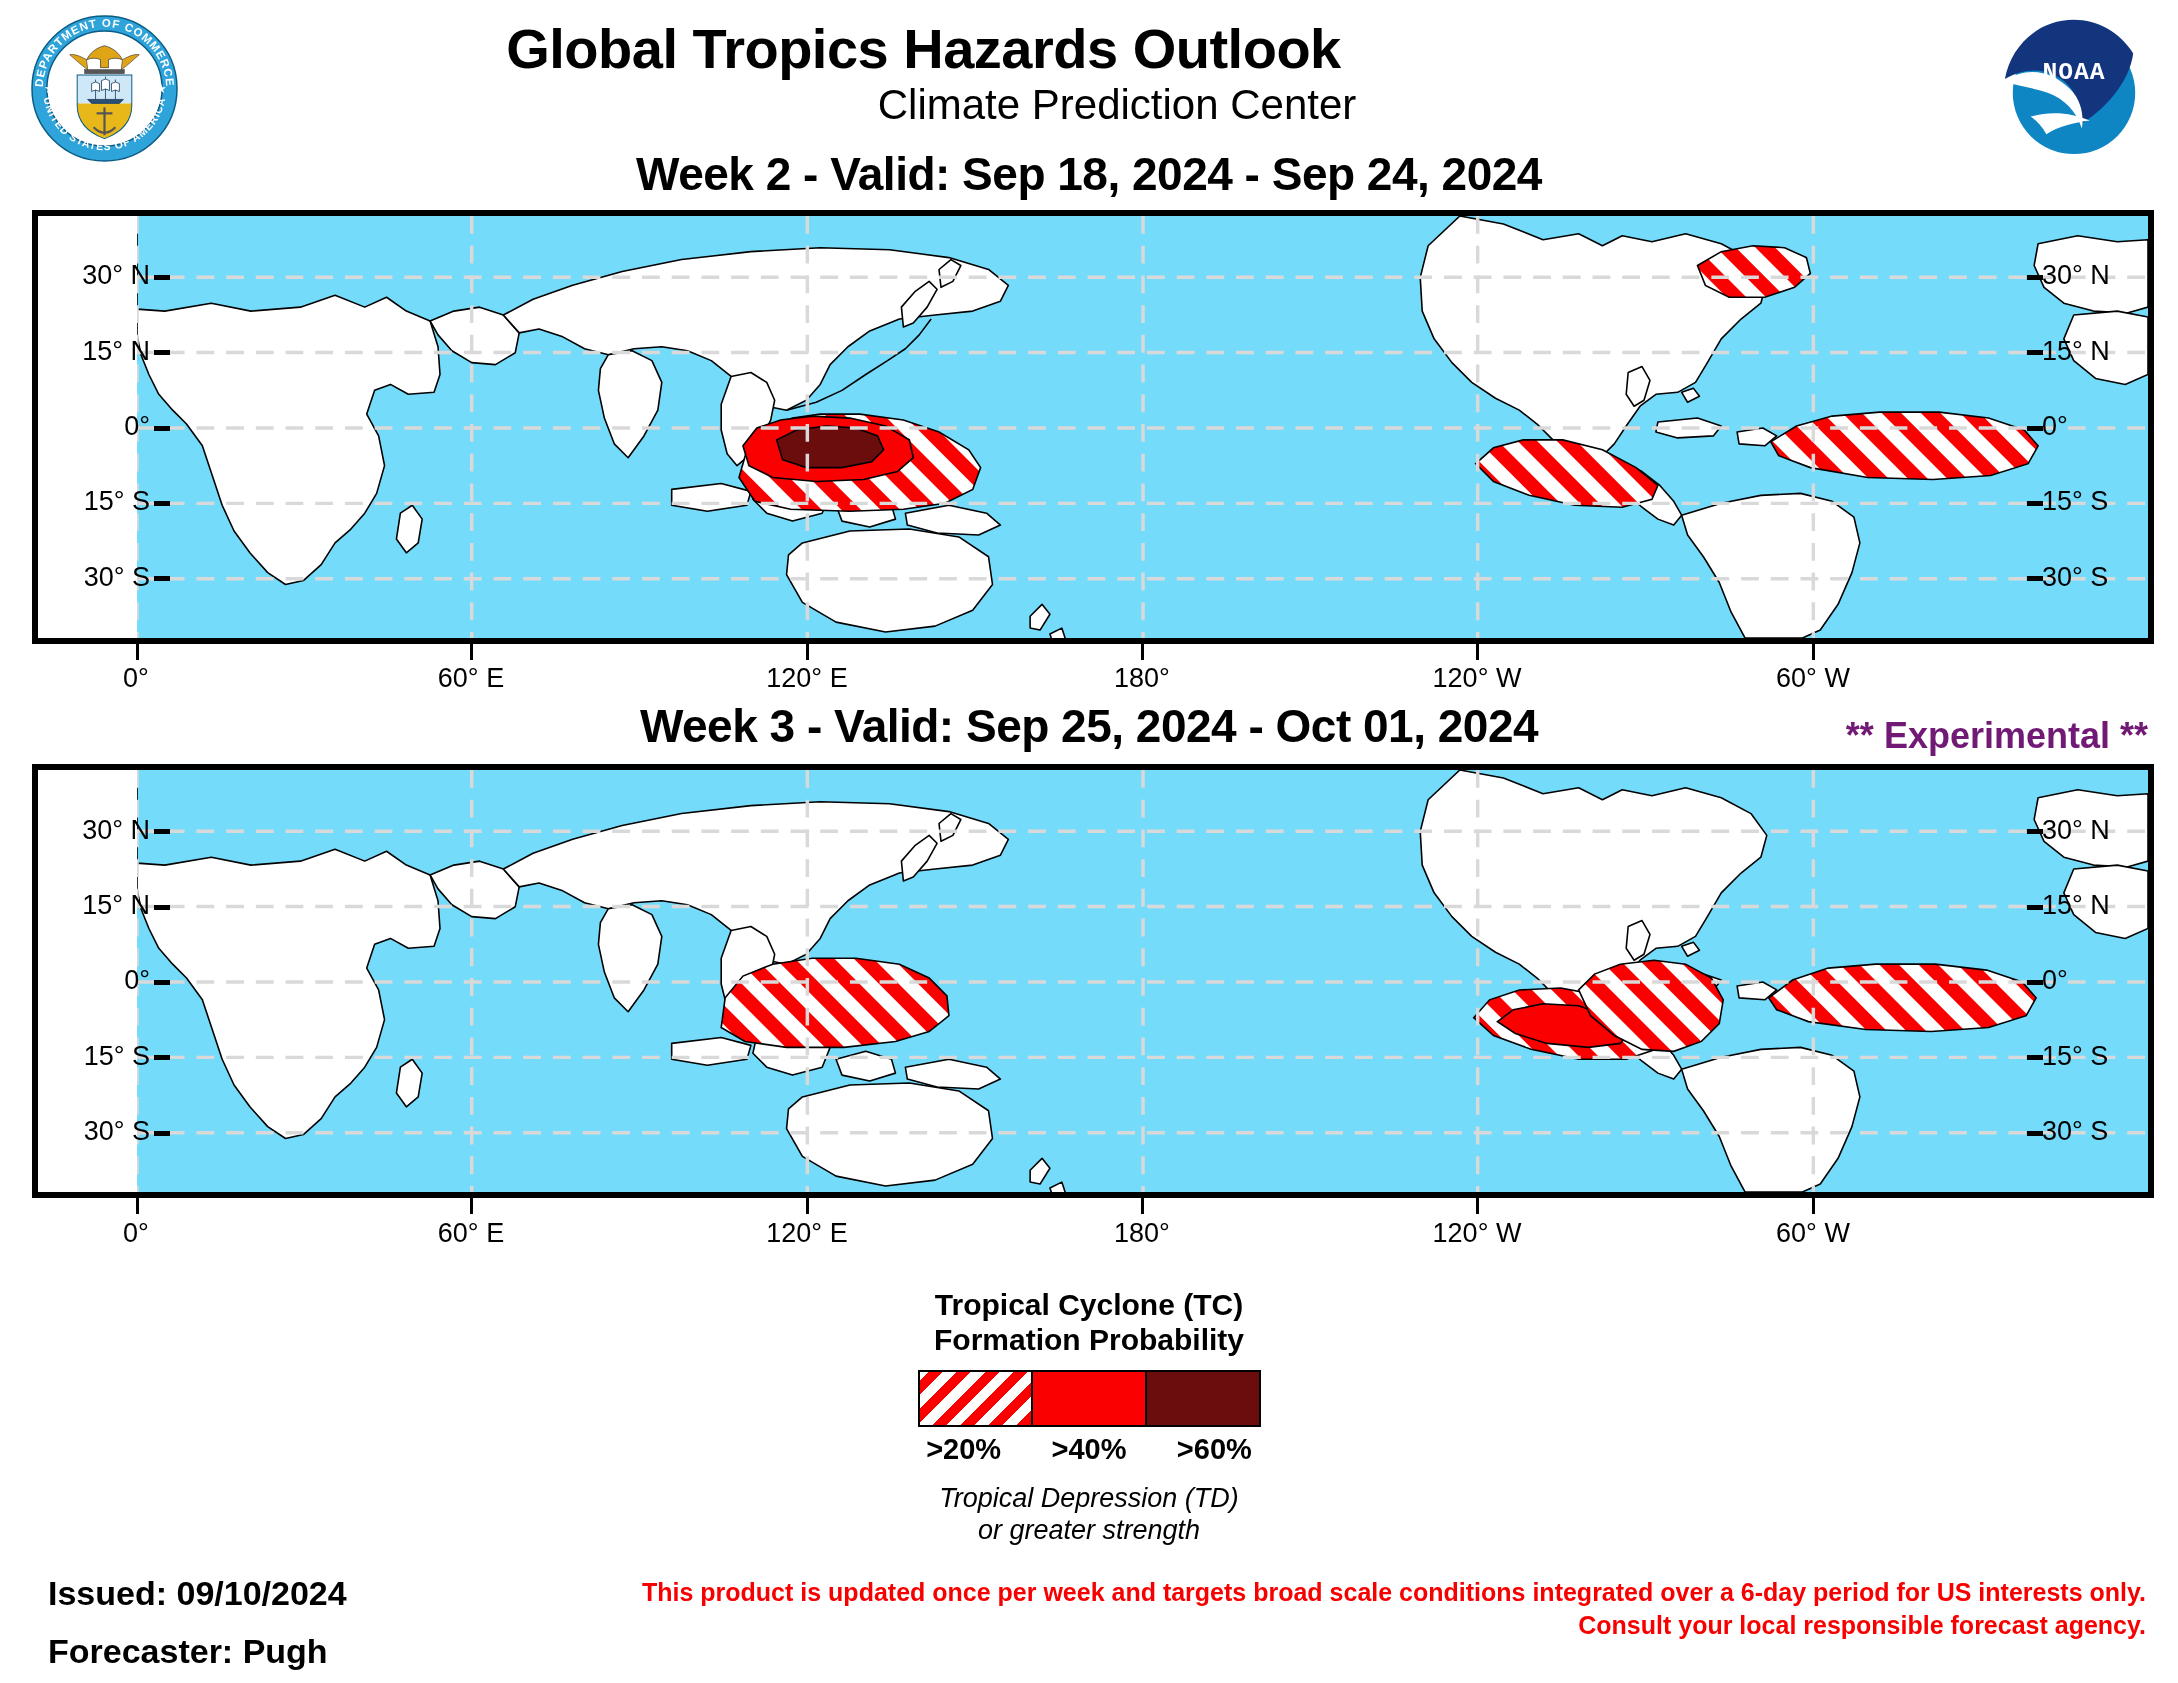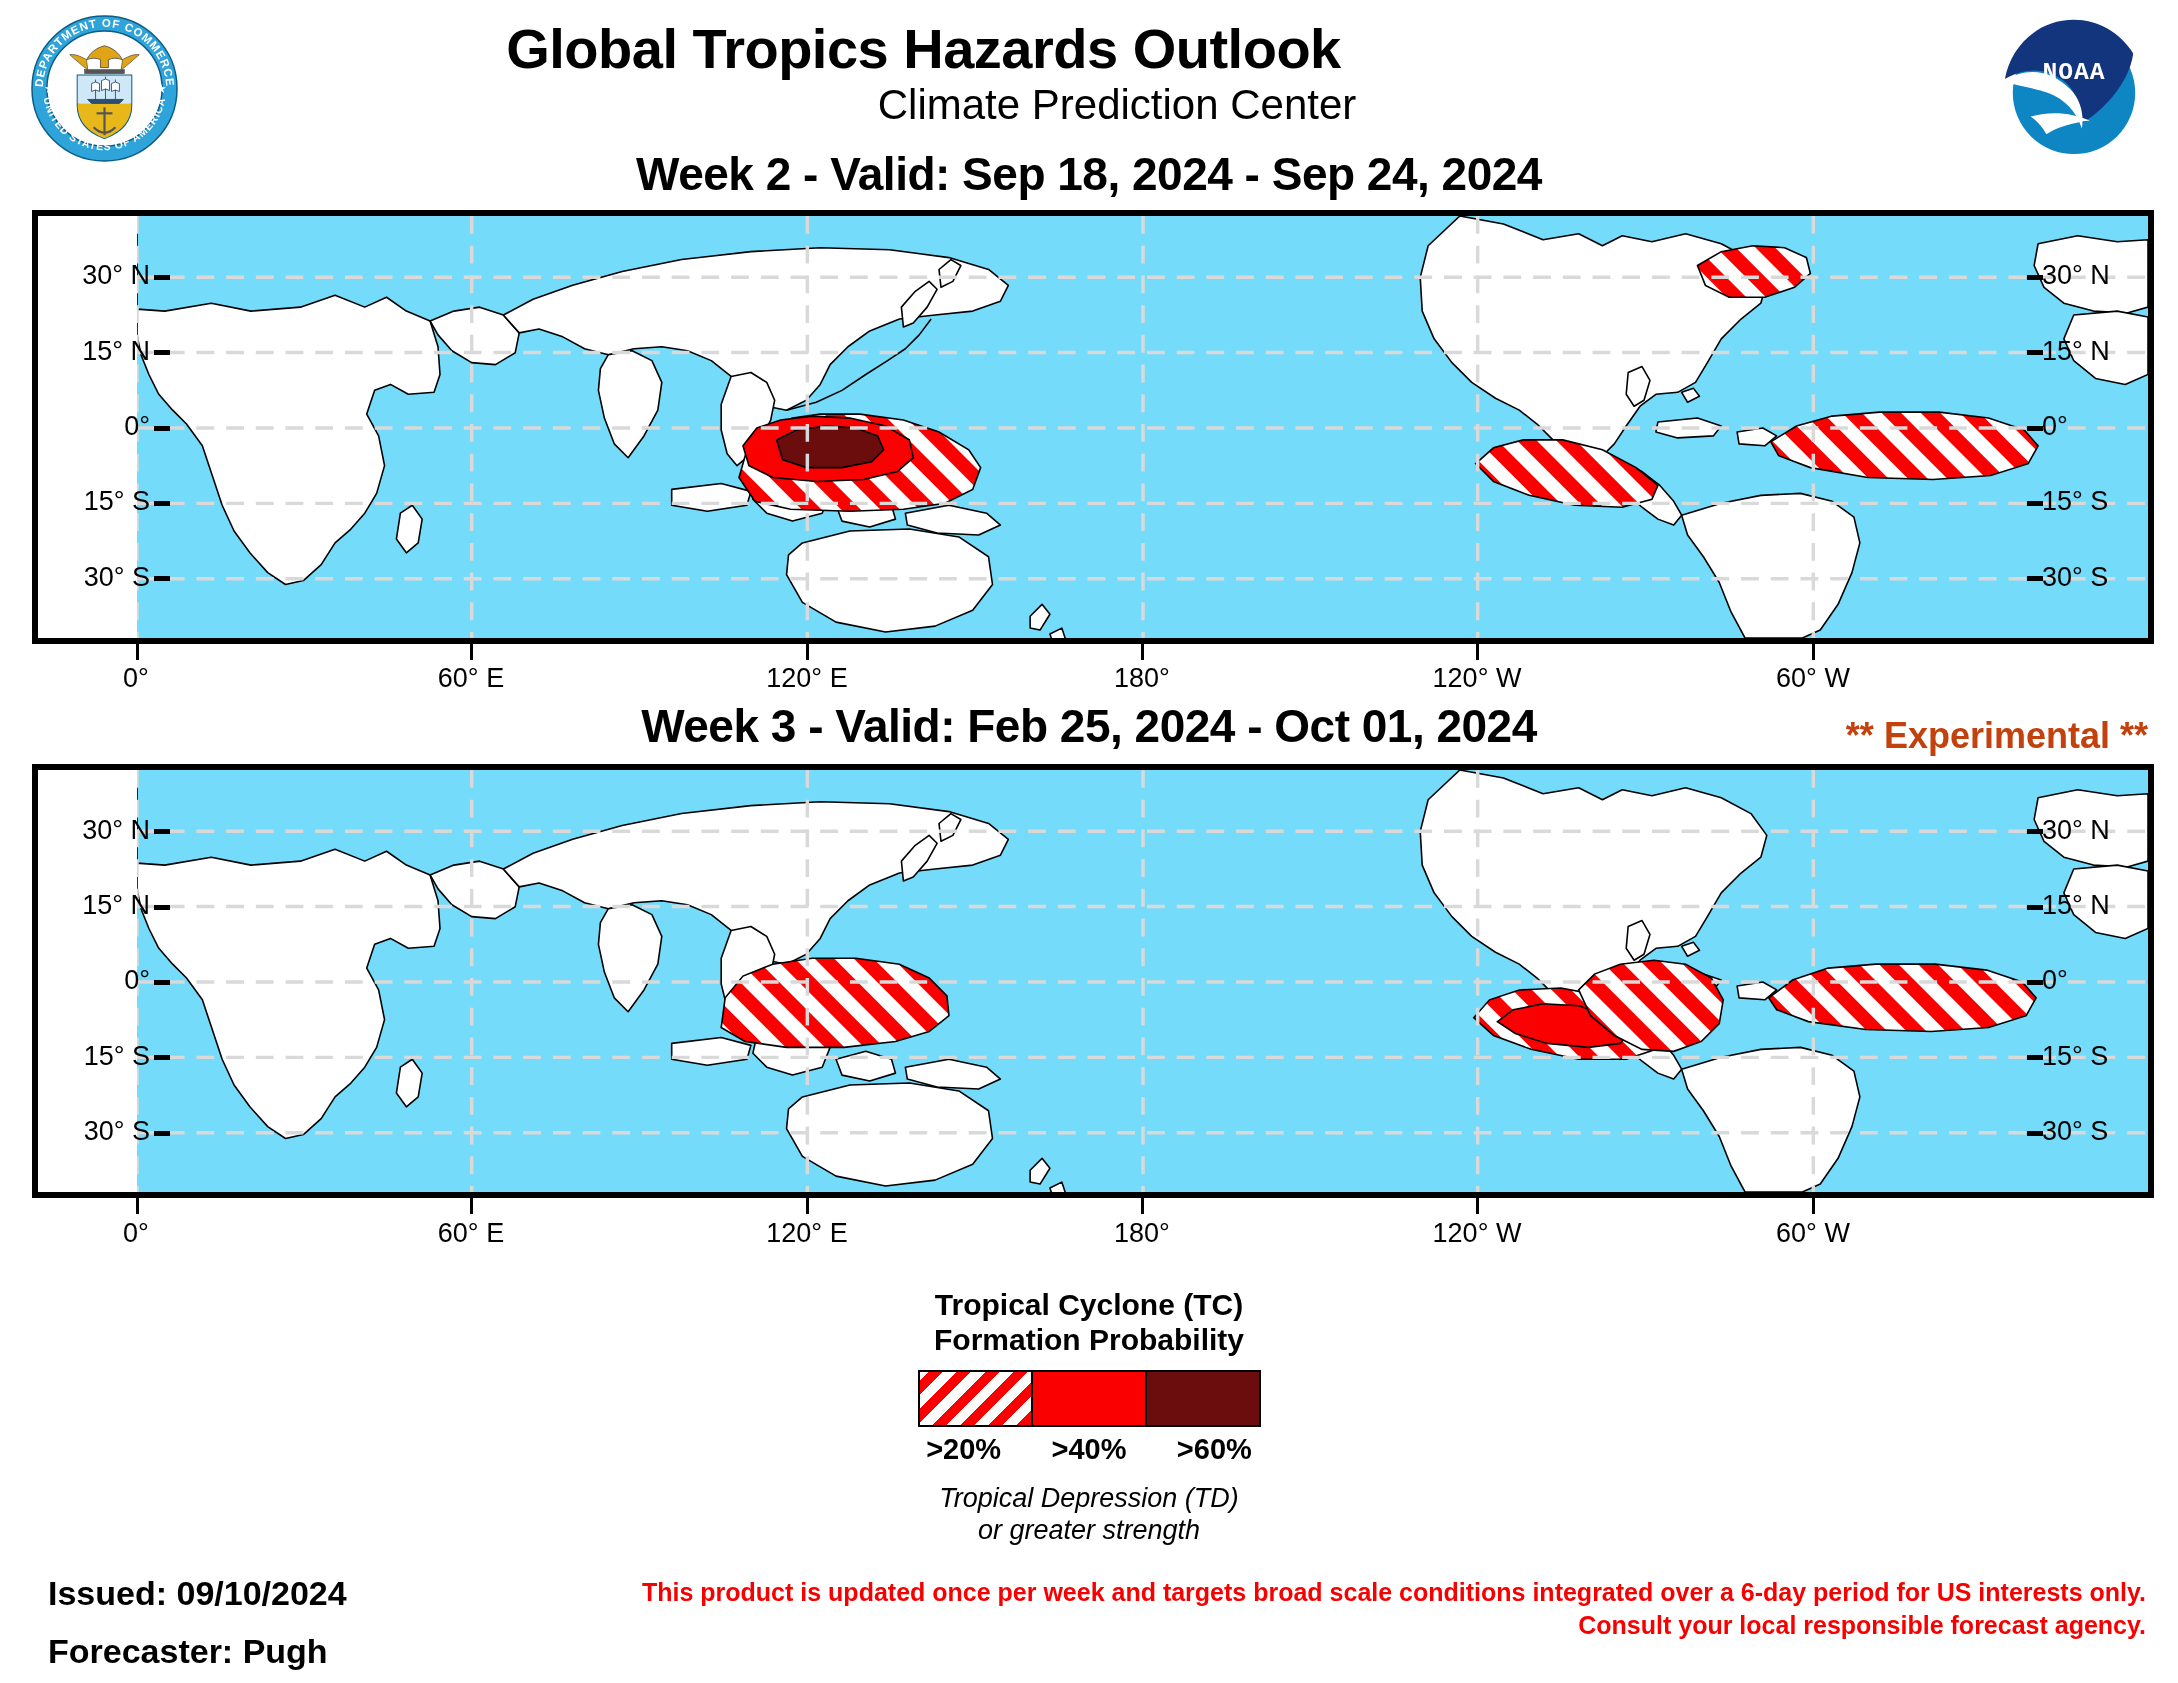--- a/index.html
+++ b/index.html
@@ -13,21 +13,21 @@
   .main-title{position:absolute;left:0;top:16px;width:1847px;text-align:center;
               font-size:56px;font-weight:700;letter-spacing:-0.5px;}
   .sub-title{position:absolute;left:0;top:81px;width:2178px;text-align:center;
              font-size:42px;font-weight:400;margin-left:28px;}
 
   .panel-title{position:absolute;width:2178px;text-align:center;
                font-size:46px;font-weight:700;letter-spacing:-0.5px;}
   #w2-title{left:0;top:147px;}
   #w3-title{left:0;top:699px;}
 
-  .experimental{position:absolute;right:30px;top:715px;color:#c2410c;
+  .experimental{position:absolute;right:30px;top:715px;color:#701a75;
                 font-size:36px;font-weight:700;letter-spacing:0px;}
 
   
   .panel{position:absolute;border:6px solid #000;background:#ffffff;box-sizing:border-box;}
   #panel-w2{left:32px;top:210px;width:2122px;height:434px;}
   #panel-w3{left:32px;top:764px;width:2122px;height:434px;}
 
   .plotwrap{position:absolute;left:0;top:0;width:100%;height:100%;overflow:hidden;}
   .plotsvg{position:absolute;left:0;top:0;width:100%;height:100%;}
 
@@ -114,21 +114,21 @@
     <path d="M8 74 C34 58 58 64 76 82 C88 94 90 110 88 122 C82 104 70 92 54 86 C40 81 22 79 8 74 Z" fill="#ffffff"></path>
     <path d="M36 110 C56 104 78 106 96 114 C80 116 64 120 52 128 C48 120 42 114 36 110 Z" fill="#ffffff"></path>
     <text x="80" y="72" text-anchor="middle" font-family="Liberation Mono, monospace" font-size="25" font-weight="700" fill="#ffffff" letter-spacing="1">NOAA</text>
   </svg>
 </div>
 
 <div class="main-title">Global Tropics Hazards Outlook</div>
 <div class="sub-title">Climate Prediction Center</div>
 
 <div class="panel-title" id="w2-title">Week 2 - Valid: Sep 18, 2024 - Sep 24, 2024</div>
-<div class="panel-title" id="w3-title">Week 3 - Valid: Feb 25, 2024 - Oct 01, 2024</div>
+<div class="panel-title" id="w3-title">Week 3 - Valid: Sep 25, 2024 - Oct 01, 2024</div>
 <div class="experimental">** Experimental **</div>
 
 <div class="panel" id="panel-w2">
   <div class="plotwrap">
     <svg class="plotsvg" viewBox="0 0 2131 426" preserveAspectRatio="none">
       <defs>
         <pattern id="hatch20a" width="28" height="28" patternUnits="userSpaceOnUse" patternTransform="rotate(-45)">
           <rect width="28" height="28" fill="#ffffff"></rect>
           <rect width="14" height="28" fill="#FA0000"></rect>
         </pattern>

